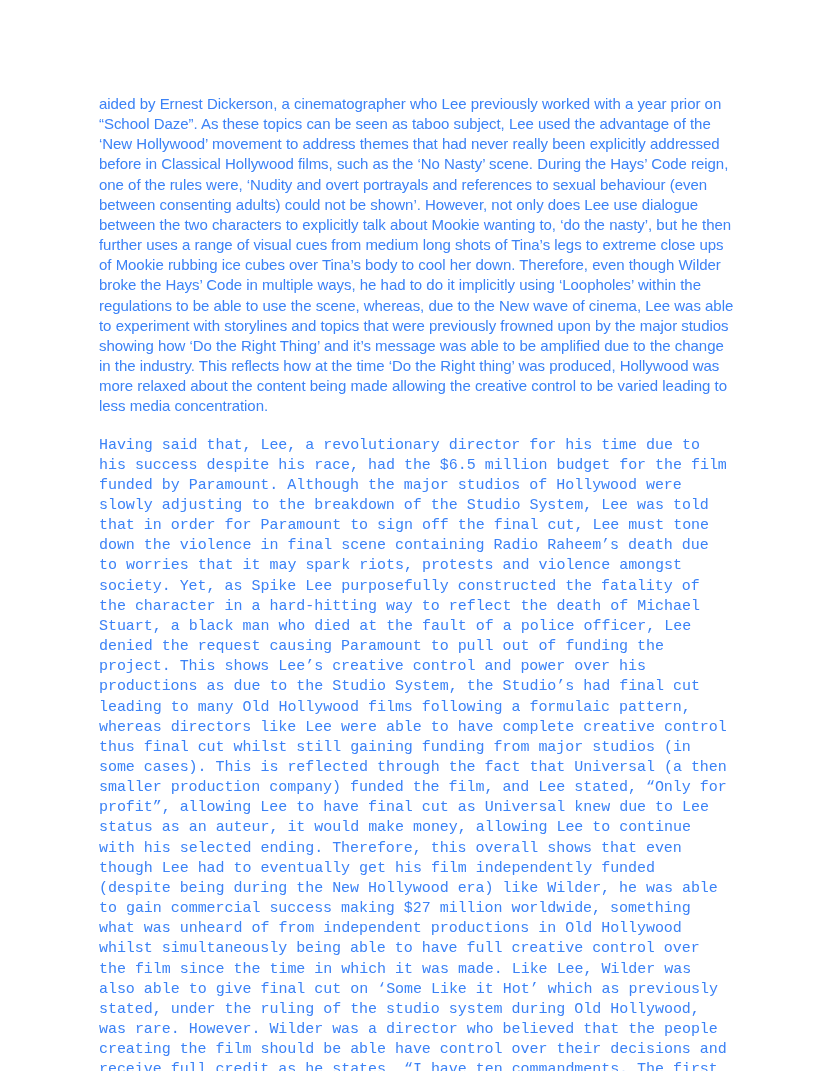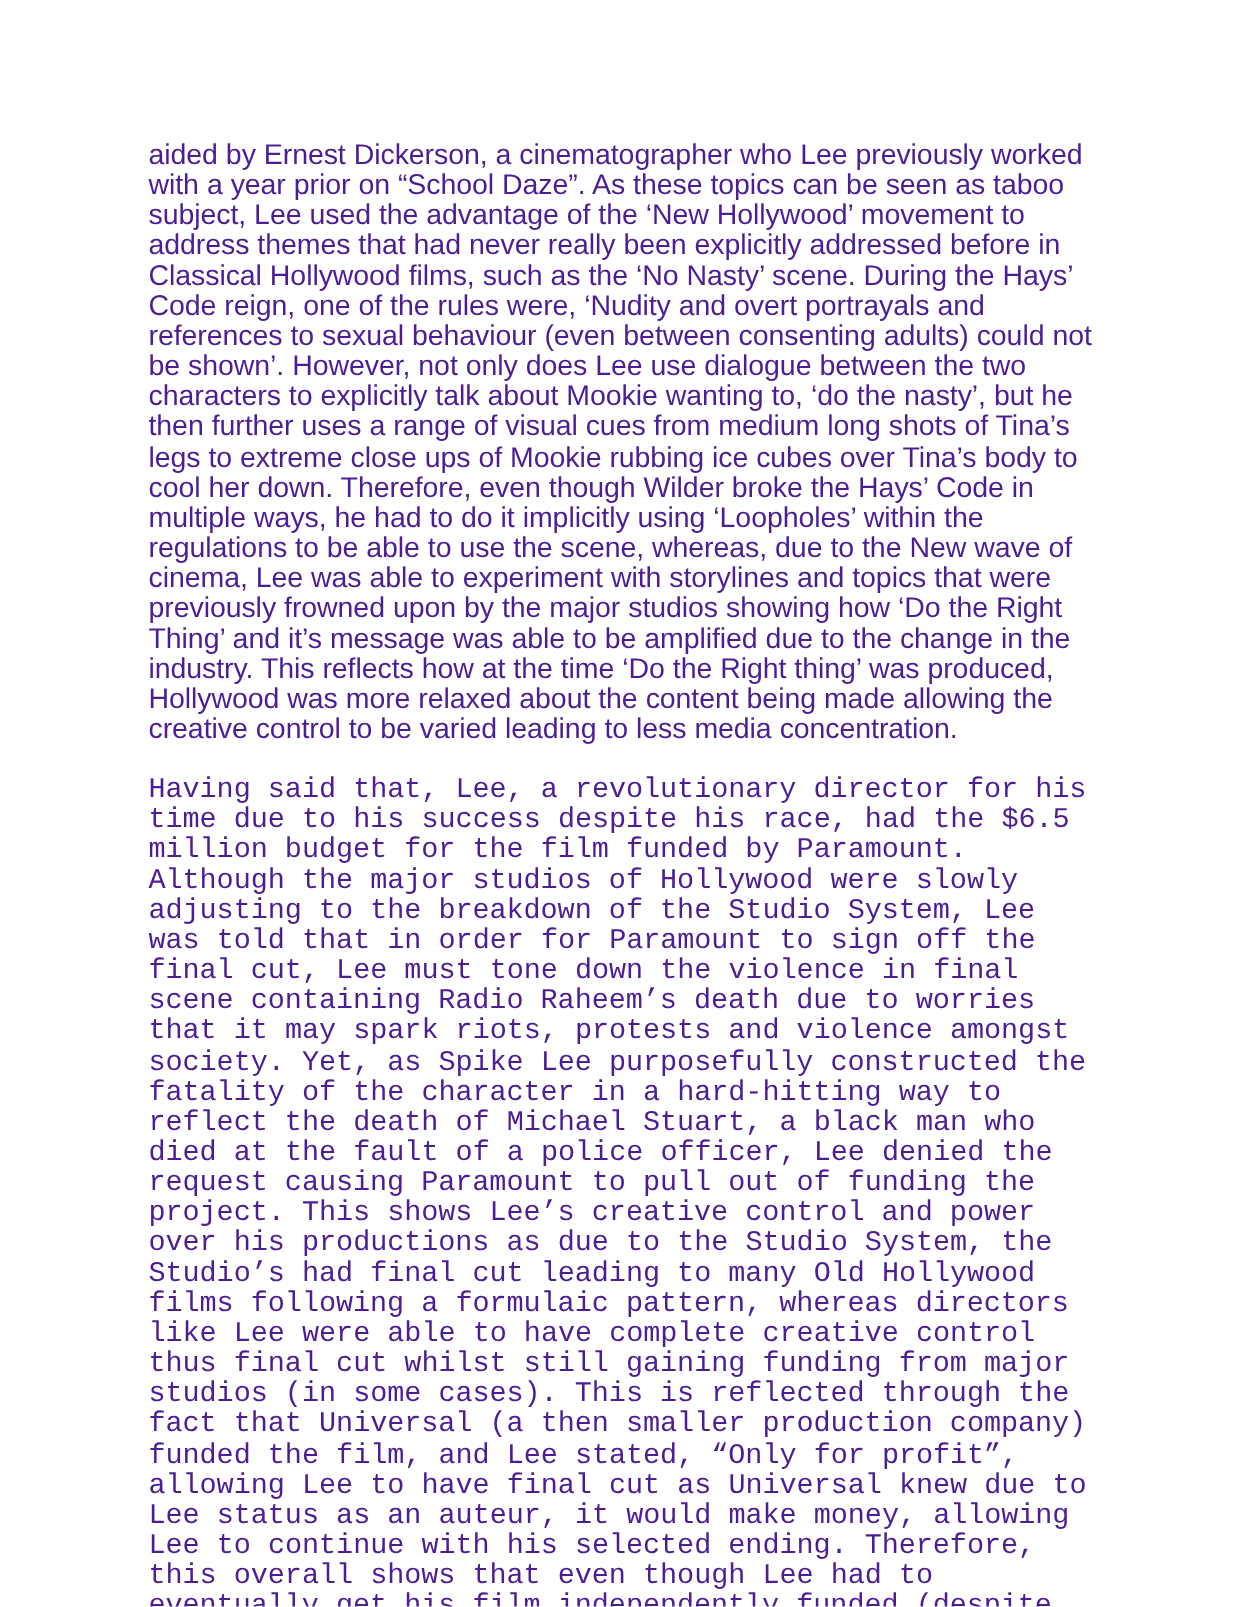--- a/index.html
+++ b/index.html
@@ -23,23 +23,23 @@
     position: relative;
     box-sizing: border-box;
   }
   .text-column {
     position: absolute;
     left: 99px;
     top: 94px;
     width: 636px;
   }
   .para {
-    font-size: 19px;
+    font-size: 15px;
     line-height: 20.15px;
-    color: #4c1d95;
+    color: #3b82f6;
     text-align: left;
     margin: 0 0 0 0;
     letter-spacing: -0.05px;
     word-spacing: 0.1px;
     font-weight: 400;
   }
   .para + .para {
     margin-top: 19px;
     font-family: Liberation Mono, monospace;
   }

